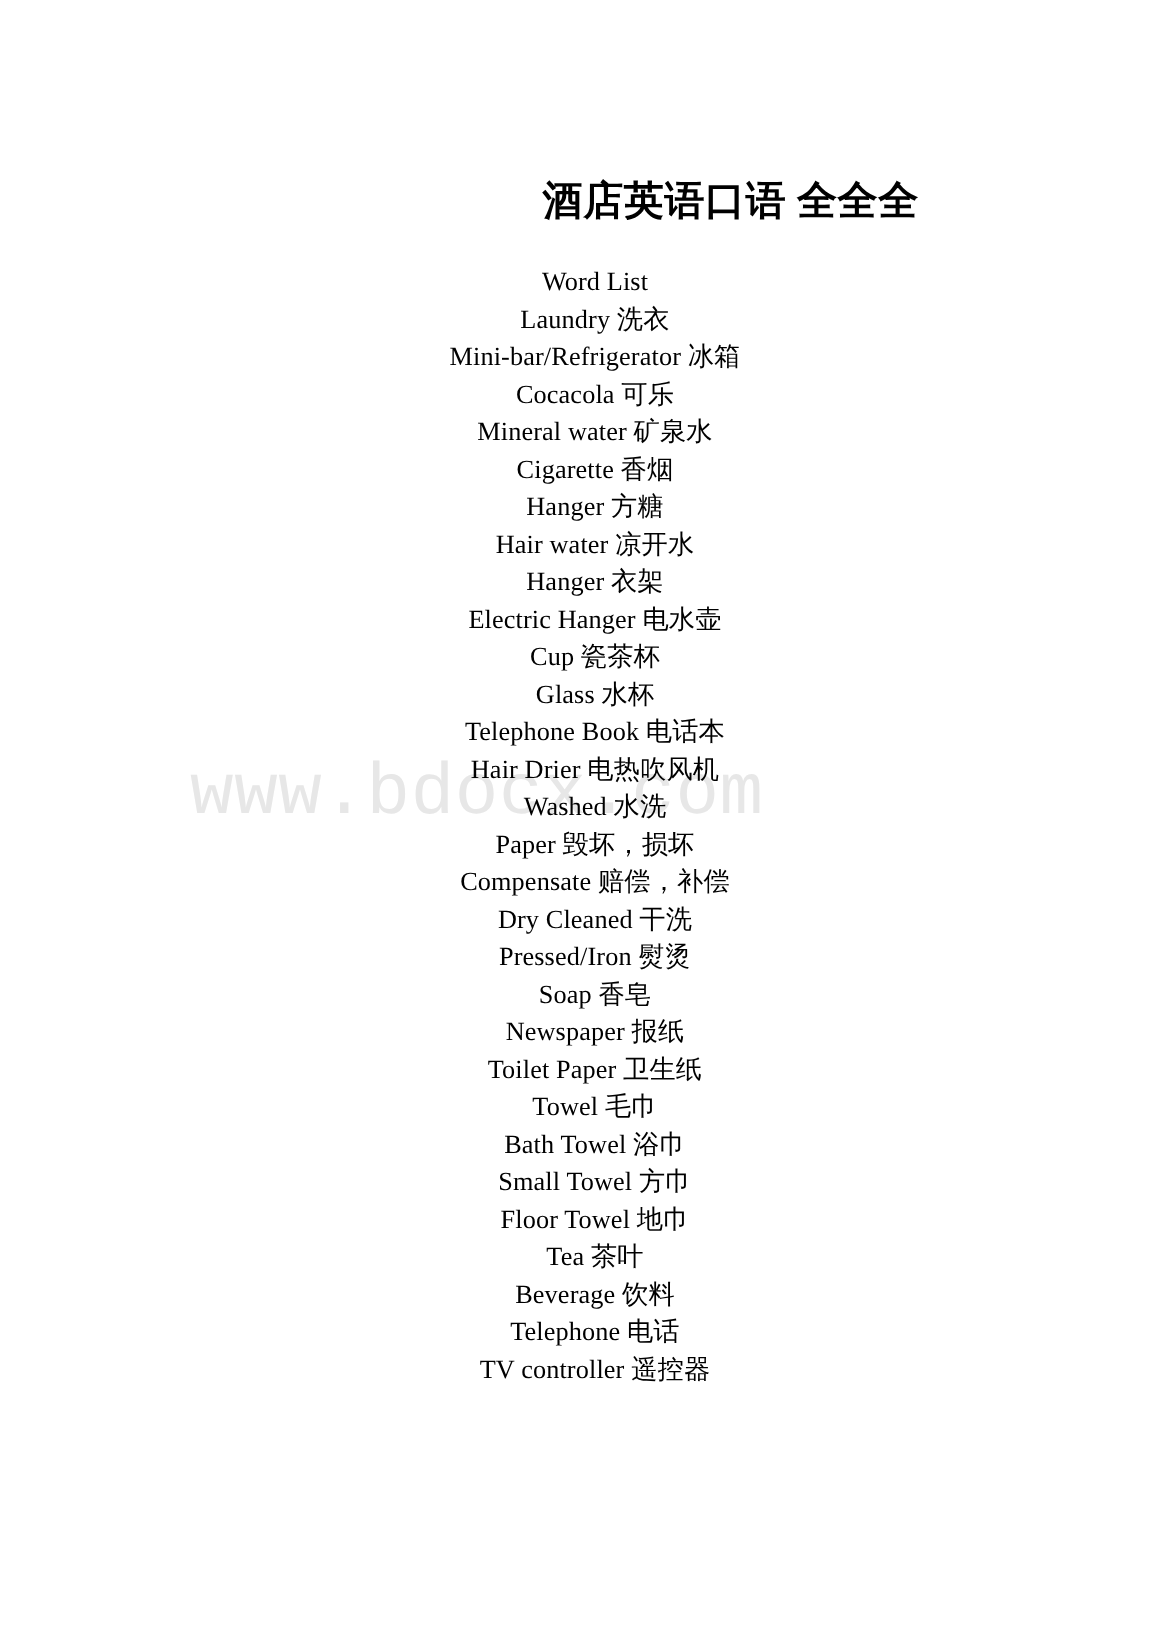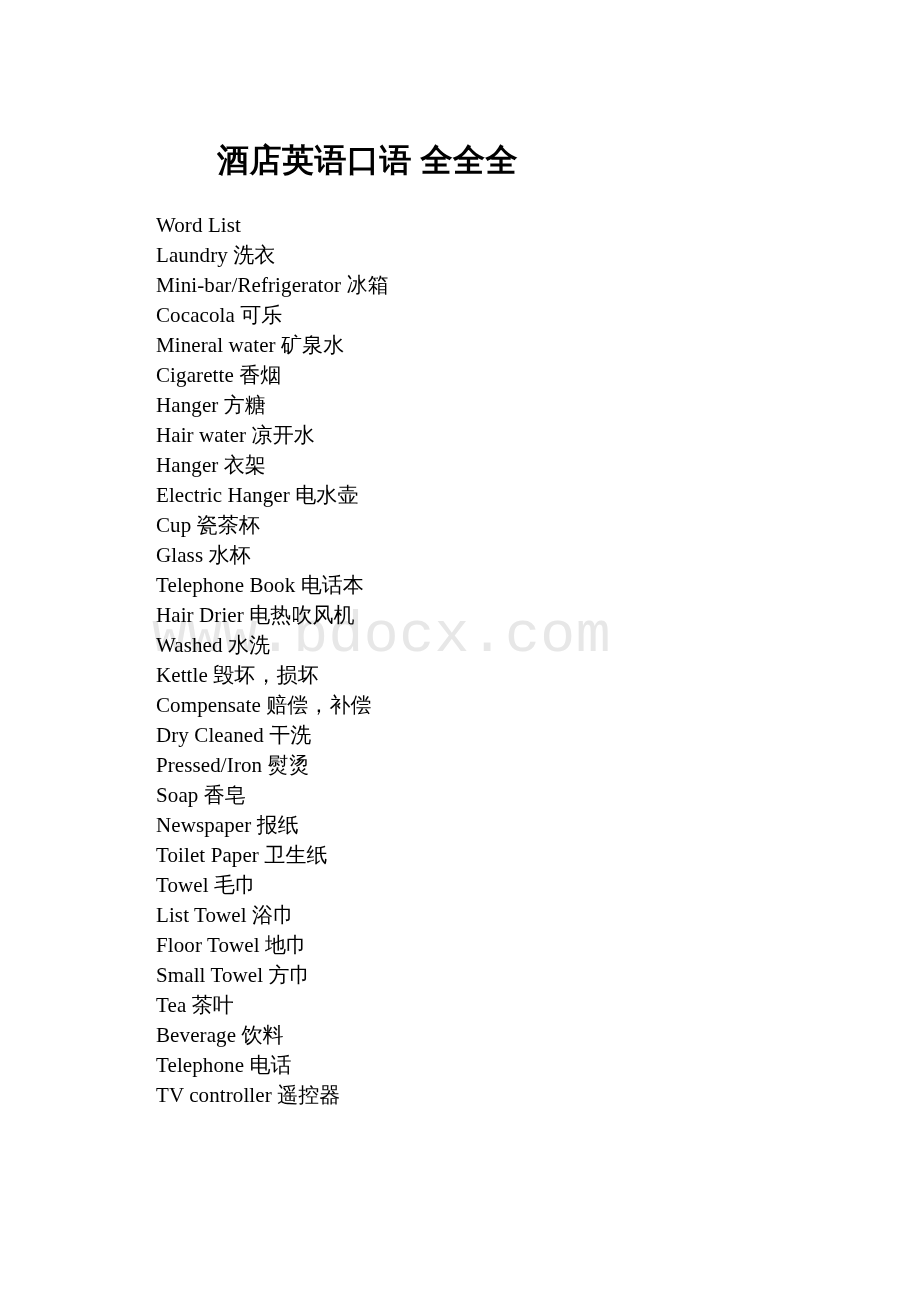--- a/index.html
+++ b/index.html
@@ -48,32 +48,33 @@
     top: 0;
     width: 920px;
     z-index: 2;
   }
 
   #doc-title {
     position: absolute;
     left: 0;
     top: 140px;
     width: 735px;
-    text-align: center;
+    text-align: right;
     font-size: 32px;
     line-height: 40px;
     font-weight: bold;
     letter-spacing: 0.5px;
   }
 
   #word-list {
     position: absolute;
     left: 156px;
     top: 210px;
     width: 640px;
+    text-align: center;
   }
 
   .word-line {
     font-size: 21px;
     line-height: 30px;
     height: 30px;
     white-space: nowrap;
     letter-spacing: 0.1px;
   }
 </style>
@@ -97,31 +98,31 @@
         <div class="word-line">Cigarette 香烟</div>
         <div class="word-line">Hanger 方糖</div>
         <div class="word-line">Hair water 凉开水</div>
         <div class="word-line">Hanger 衣架</div>
         <div class="word-line">Electric Hanger 电水壶</div>
         <div class="word-line">Cup 瓷茶杯</div>
         <div class="word-line">Glass 水杯</div>
         <div class="word-line">Telephone Book 电话本</div>
         <div class="word-line">Hair Drier 电热吹风机</div>
         <div class="word-line">Washed 水洗</div>
-        <div class="word-line">Kettle 毁坏，损坏</div>
+        <div class="word-line">Paper 毁坏，损坏</div>
         <div class="word-line">Compensate 赔偿，补偿</div>
         <div class="word-line">Dry Cleaned 干洗</div>
         <div class="word-line">Pressed/Iron 熨烫</div>
         <div class="word-line">Soap 香皂</div>
         <div class="word-line">Newspaper 报纸</div>
         <div class="word-line">Toilet Paper 卫生纸</div>
         <div class="word-line">Towel 毛巾</div>
-        <div class="word-line">List Towel 浴巾</div>
+        <div class="word-line">Bath Towel 浴巾</div>
+        <div class="word-line">Small Towel 方巾</div>
         <div class="word-line">Floor Towel 地巾</div>
-        <div class="word-line">Small Towel 方巾</div>
         <div class="word-line">Tea 茶叶</div>
         <div class="word-line">Beverage 饮料</div>
         <div class="word-line">Telephone 电话</div>
         <div class="word-line">TV controller 遥控器</div>
       </div>
 
   </div>
 </div>
 
 </body></html>

